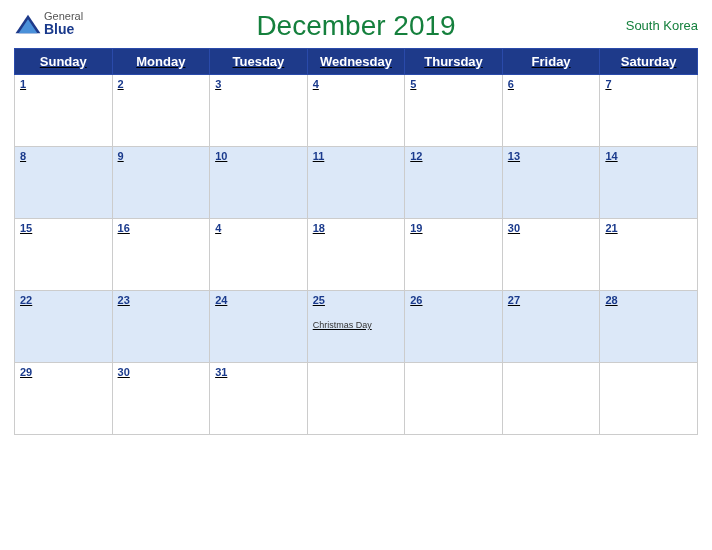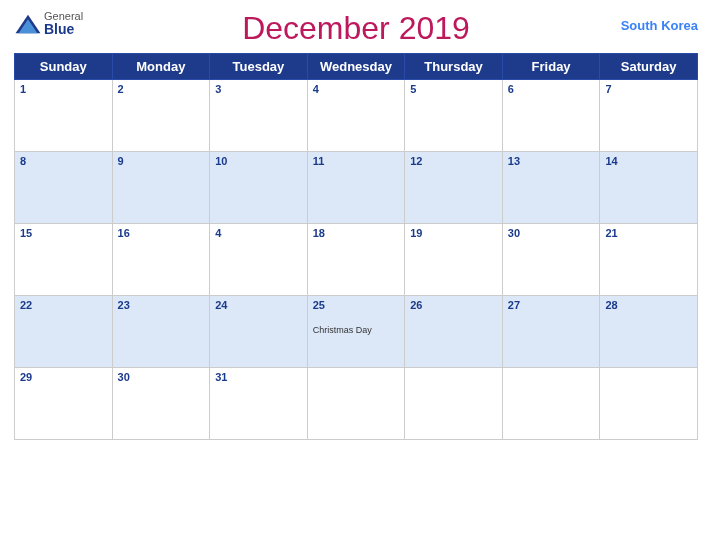--- a/index.html
+++ b/index.html
@@ -34,37 +34,37 @@
     .logo-icon {
       width: 28px;
       height: 22px;
     }
     .logo-wrapper {
       display: flex;
       align-items: center;
       gap: 2px;
     }
     .month-title {
-      font-size: 32px;
+      font-size: 28px;
       font-weight: normal;
-      color: #be185d;
+      color: #15803d;
       text-align: left;
     }
     .country-label {
       position: absolute;
       right: 0;
       top: 8px;
       font-size: 13px;
-      color: #3b82f6;
-      font-weight: bold;
+      color: #15803d;
     }
     .calendar-table {
       width: 100%;
       border-collapse: collapse;
       table-layout: fixed;
+      text-decoration: underline;
     }
     .day-header {
       background-color: #1e3a8a;
       color: #fff;
       text-align: center;
       padding: 5px 2px;
       font-size: 13px;
       font-weight: bold;
       border: 1px solid #2a4aaa;
     }

